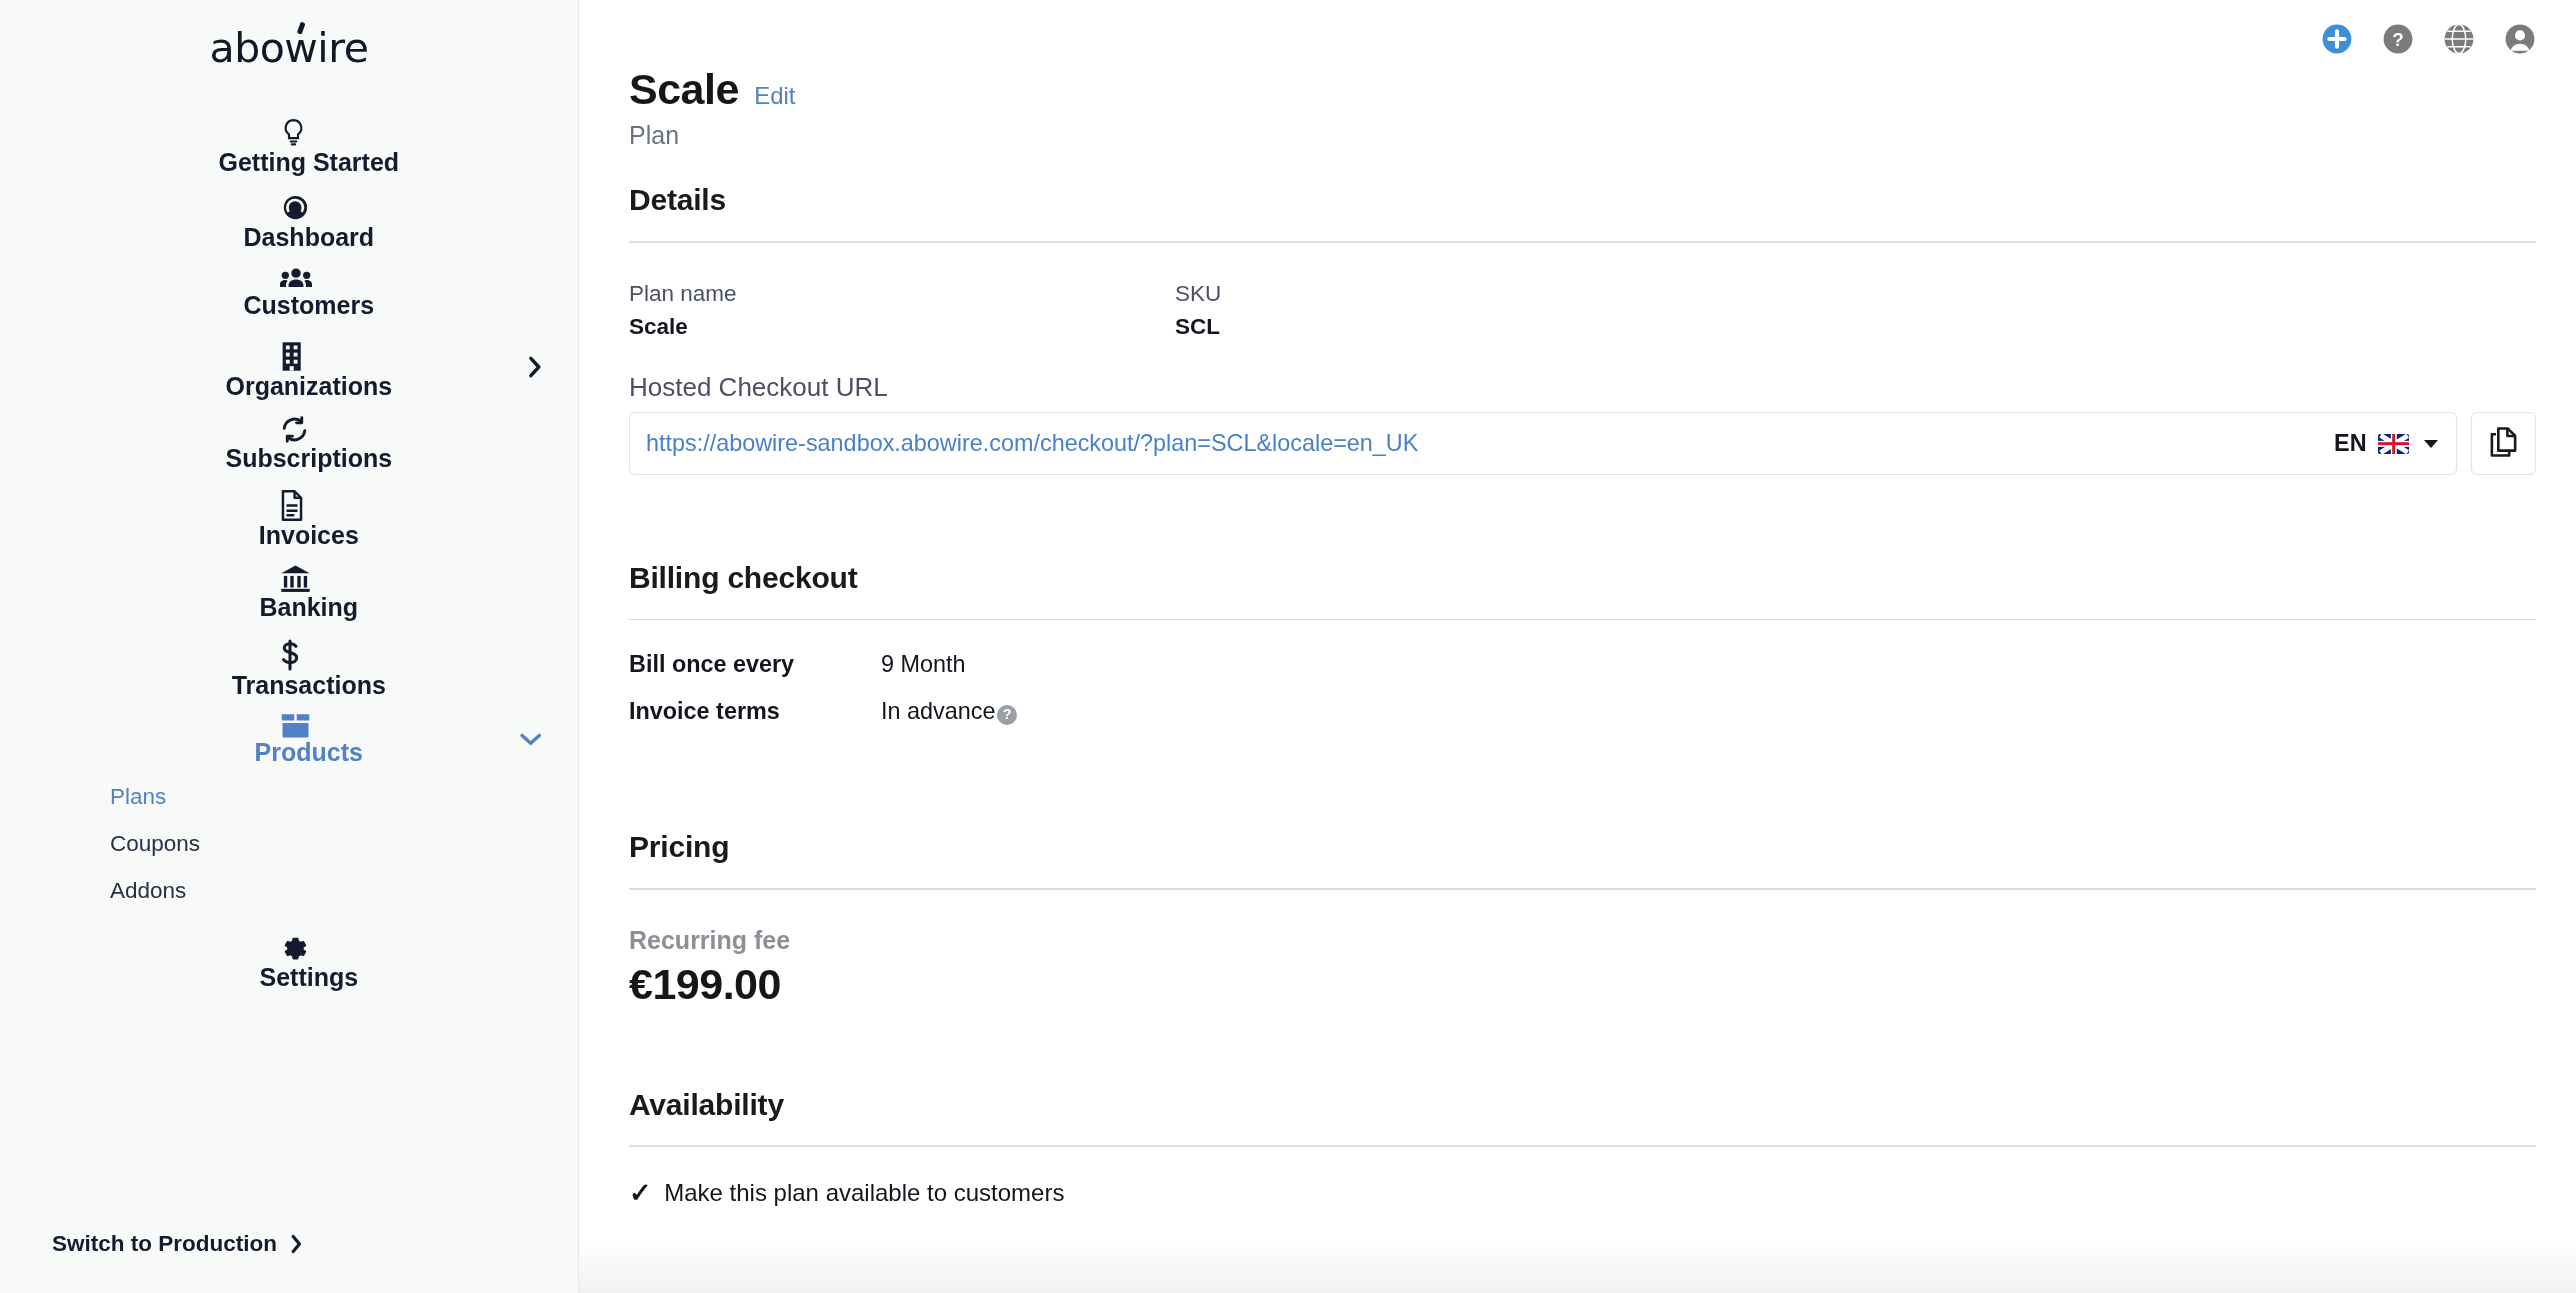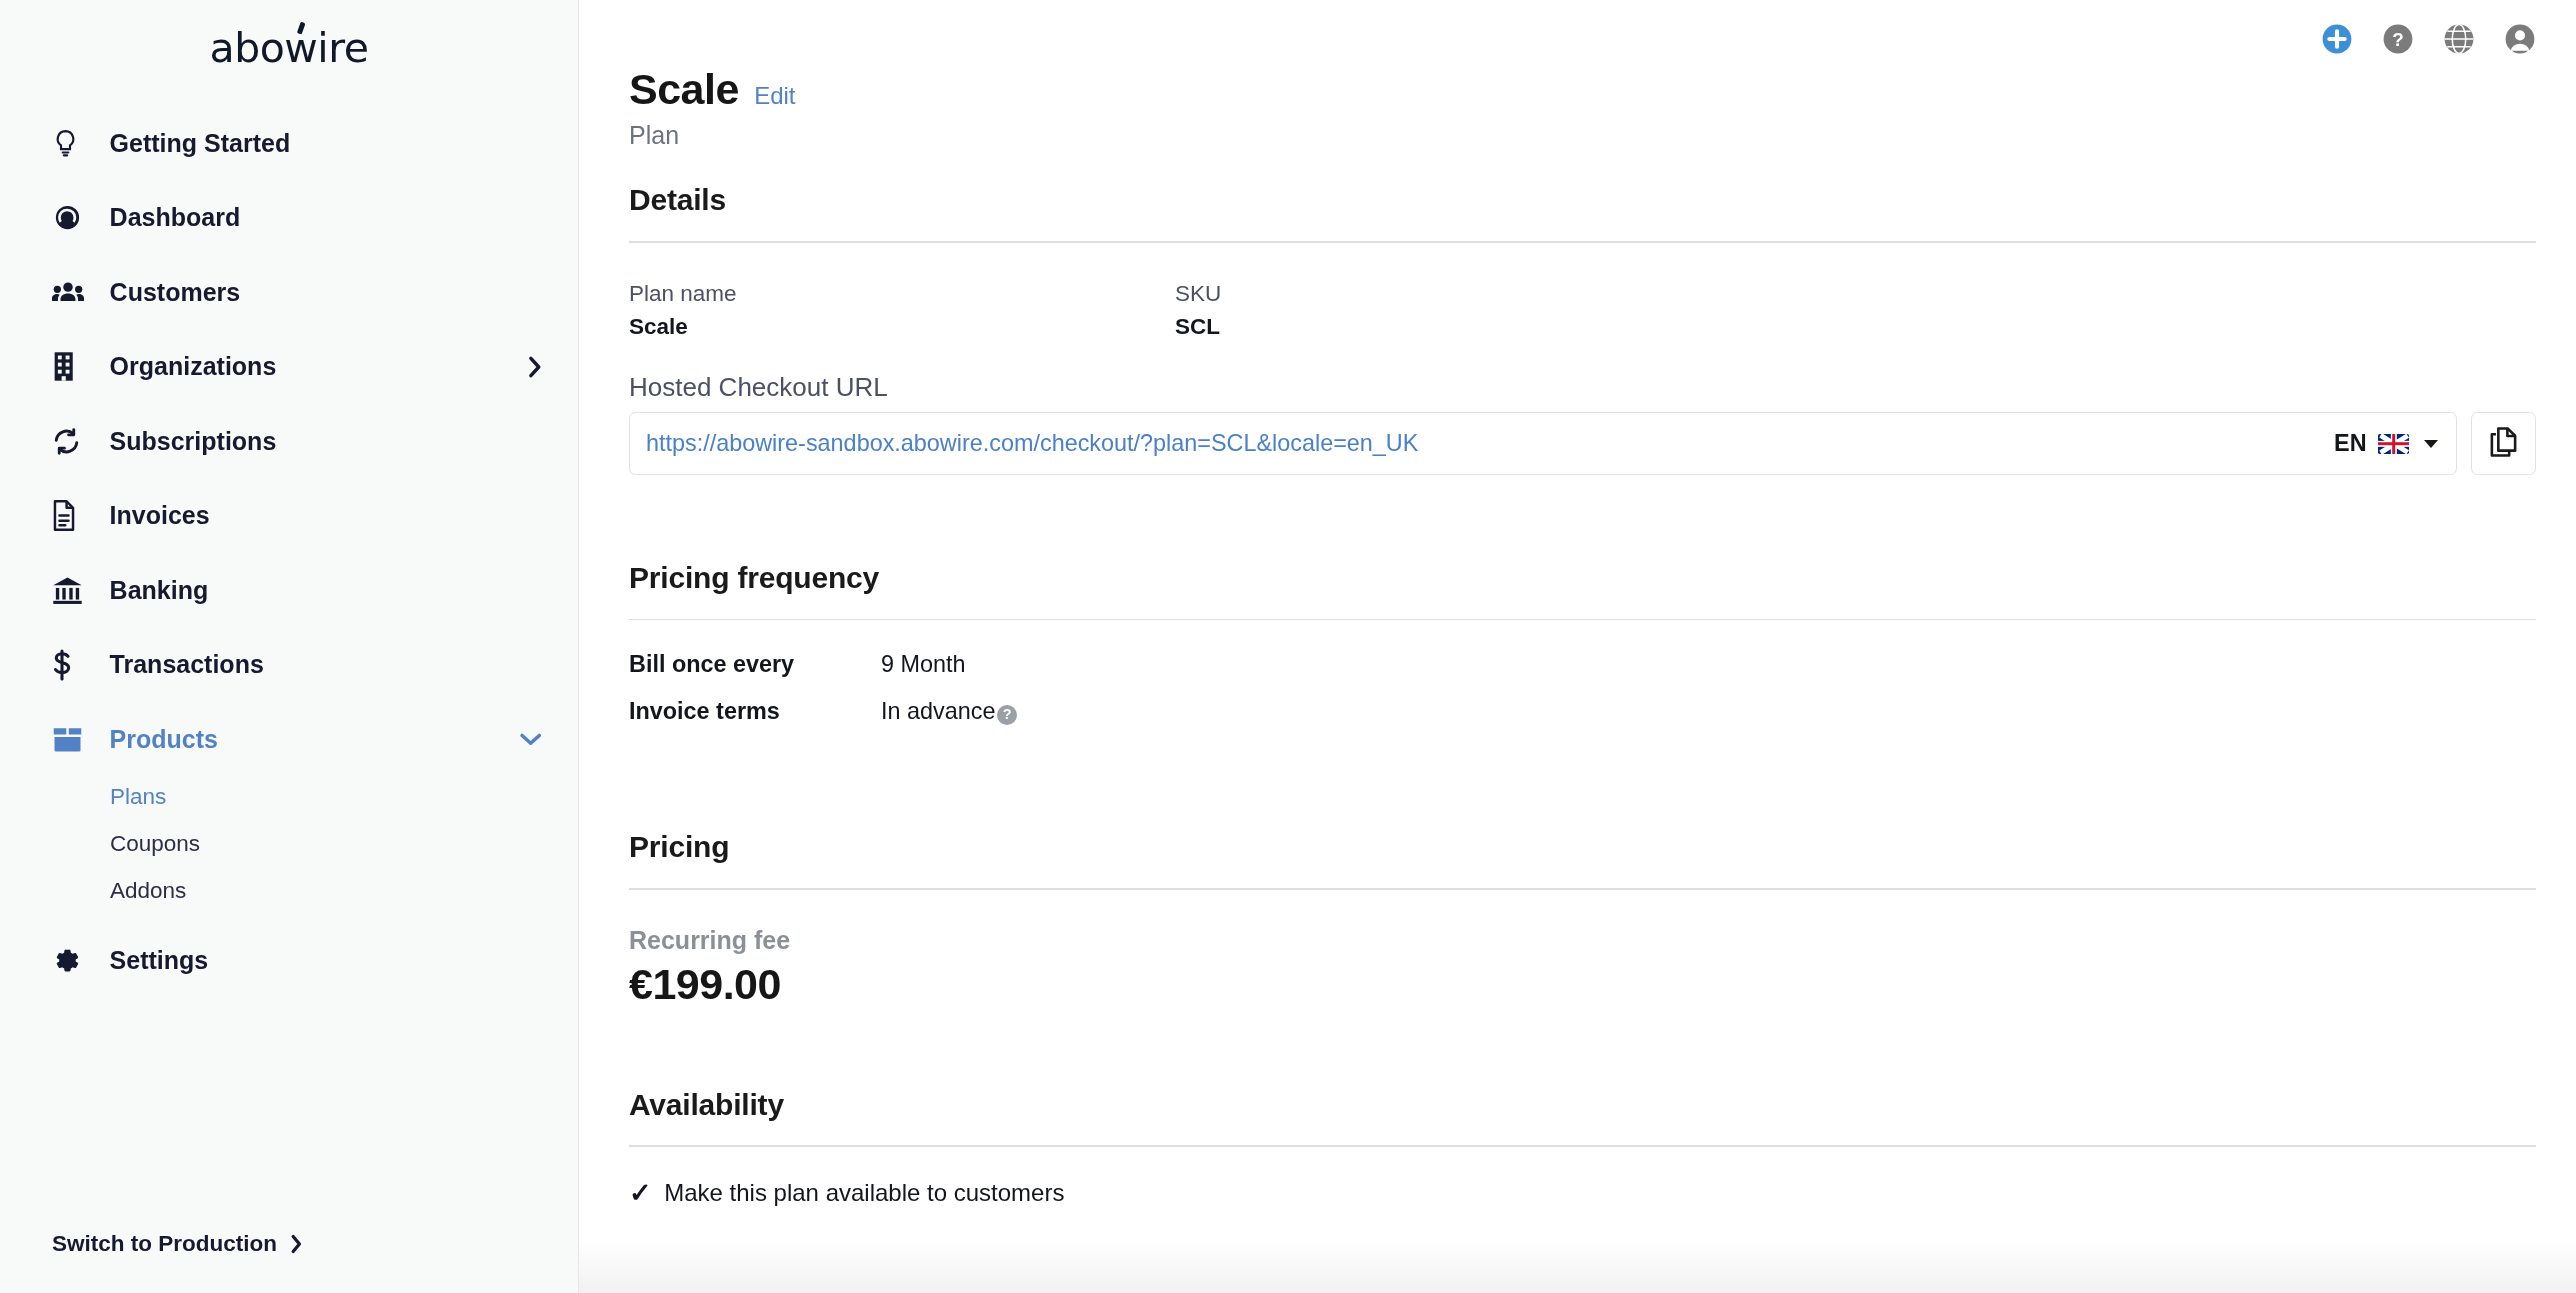--- a/index.html
+++ b/index.html
@@ -60,20 +60,21 @@
     flex: 1 1 auto;
   }
   .nav-item {
     display: flex;
     align-items: center;
     height: 52px;
     padding: 0 34px 0 52px;
     position: relative;
     cursor: pointer;
     margin-bottom: 22.5px;
+    flex-direction: column;
   }
   .nav-item .ico {
     width: 36px;
     min-width: 36px;
     display: flex;
     align-items: center;
     justify-content: flex-start;
     color: #151a2e;
   }
   .nav-item .ico svg { display:block; }
@@ -619,21 +620,21 @@
                   <path d="M14 1.4v5.6h5.6"></path>
                   <path d="M15.4 18.6v3.4H2V5.6h3.2"></path>
                 </svg>
               </span>
             </button>
           </div>
         </div>
       </section>
 
       <section class="sec-billing">
-        <h2 class="section-title">Pricing frequency</h2>
+        <h2 class="section-title">Billing checkout</h2>
         <div class="rule"></div>
         <div class="bill-rows">
           <div class="bill-row">
             <div class="bill-key">Bill once every</div>
             <div class="bill-val">
               <span>9 Month</span>
             </div>
           </div>
           <div class="bill-row">
             <div class="bill-key">Invoice terms</div>

